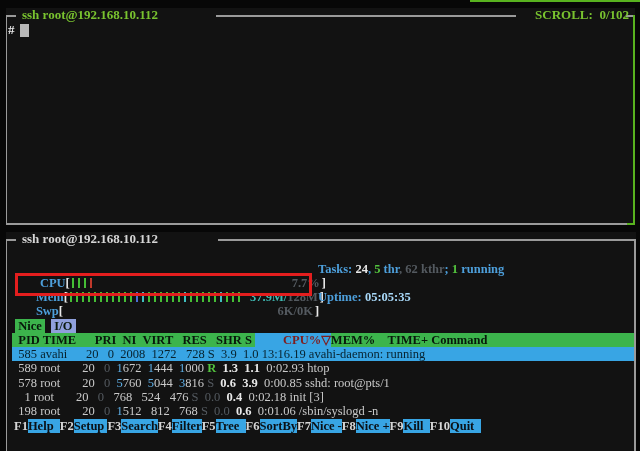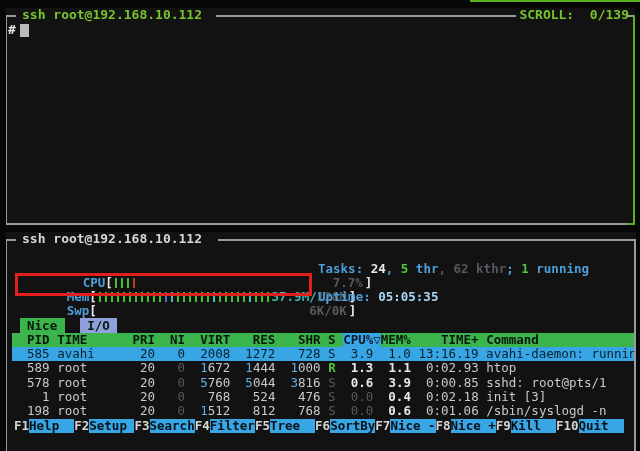--- a/index.html
+++ b/index.html
@@ -1,21 +1,21 @@
 <!DOCTYPE html>
 <html><head>
 <meta charset="utf-8">
 <style>
   html,body{margin:0;padding:0;background:#070707;}
   .screen{position:relative;width:640px;height:451px;background:#070707;overflow:hidden;
           font-family:"DejaVu Sans Mono","Liberation Mono",monospace;}
   .pane{position:absolute;background:#121212;}
   .tpane{left:6px;top:8px;width:629px;height:217px;}
   .bpane{left:6px;top:232px;width:630px;height:219px;}
-  .line{position:absolute;white-space:pre;font-size:12.5px;line-height:14.2px;height:14.2px;color:#c9c9c9;}
+  .line{position:absolute;white-space:pre;font-size:12.5px;line-height:14.2px;height:14.2px;color:#c9c9c9;font-family:Liberation Serif, serif;}
   .fs13{font-size:13px;}
   .row{left:6px;width:622px;overflow:hidden;}
   .bdr{position:absolute;background:#9a9a9a;}
   .mbody{display:inline-block;position:relative;width:252px;height:13px;vertical-align:bottom;}
   .bars{display:flex;gap:4px;position:absolute;left:2px;top:1px;}
   .bar{width:2px;height:10px;flex:none;}
   .mval{position:absolute;right:2px;top:-1px;}
   .cursor{position:absolute;left:14px;top:16px;width:9px;height:13px;}
   .annotation{position:absolute;left:15px;top:273px;width:297px;height:23px;
               border:3px solid #e31e1e;box-sizing:border-box;z-index:50;}
@@ -31,50 +31,50 @@
   <div class="pane tpane">
     <div class="bdr" style="left:0;top:7px;width:10px;height:2px"></div>
     <div class="bdr" style="left:0;top:7px;width:1px;height:208px"></div>
     <div class="bdr" style="left:210px;top:7px;width:300px;height:2px"></div>
     <div class="bdr" style="left:620px;top:7px;width:9px;height:2px"></div>
     <div class="bdr" style="left: 627px; top: 7px; width: 2px; height: 208px; background: rgb(88, 178, 31);"></div>
     <div class="bdr" style="left:0;top:215px;width:629px;height:2px"></div>
     <div class="bdr" style="left: 621px; top: 215px; width: 8px; height: 2px; background: rgb(88, 178, 31);"></div>
 
     <div class="line fs13" style="left:16px;top:0"><span style="color: rgb(121, 195, 47); font-weight: 700;">ssh root@192.168.10.112</span></div>
-    <div class="line fs13" style="right:6px;top:0"><span style="color: rgb(121, 195, 47); font-weight: 700;">SCROLL:  </span><span style="color: rgb(121, 195, 47); font-weight: 700;">0/139</span></div>
+    <div class="line fs13" style="right:6px;top:0"><span style="color: rgb(121, 195, 47); font-weight: 700;">SCROLL:  </span><span style="color: rgb(121, 195, 47); font-weight: 700;">0/102</span></div>
 
     <div class="line fs13" style="left:2px;top:15px"><span style="color: rgb(233, 233, 233); font-weight: 700;">#</span></div>
     <div class="cursor" style="background: rgb(185, 185, 185);"></div>
   </div>
 
   <div class="pane bpane">
     <div class="bdr" style="left:0;top:7px;width:10px;height:2px"></div>
     <div class="bdr" style="left:0;top:7px;width:1px;height:212px"></div>
     <div class="bdr" style="left:212px;top:7px;width:416px;height:2px"></div>
     <div class="bdr" style="left:628px;top:7px;width:2px;height:212px"></div>
 
     <div class="line fs13" style="left:16px;top:0"><span style="color: rgb(214, 214, 214); font-weight: 700;">ssh root@192.168.10.112</span></div>
 
-    <div class="line" style="left:24px;top:30px">
+    <div class="line" style="left:12px;top:30px">
       <span><span style="color: rgb(77, 159, 219); font-weight: 700;"> CPU</span><span style="color: rgb(233, 233, 233); font-weight: 700;">[</span></span><span class="mbody"><span class="bars"><div class="bar" style="background: rgb(69, 189, 53);"></div><div class="bar" style="background: rgb(69, 189, 53);"></div><div class="bar" style="background: rgb(69, 189, 53);"></div><div class="bar" style="background: rgb(192, 57, 43);"></div></span><span class="mval"><span style="color: rgb(84, 90, 96); font-weight: 700;">7.7%</span></span></span><span><span style="color: rgb(233, 233, 233); font-weight: 700;">]</span></span>
     </div>
     <div class="line" style="left:8px;top:44px">
       <span><span style="color: rgb(77, 159, 219); font-weight: 700;"> Mem</span><span style="color: rgb(233, 233, 233); font-weight: 700;">[</span></span><span class="mbody"><span class="bars"><div class="bar" style="background: rgb(69, 189, 53);"></div><div class="bar" style="background: rgb(69, 189, 53);"></div><div class="bar" style="background: rgb(69, 189, 53);"></div><div class="bar" style="background: rgb(69, 189, 53);"></div><div class="bar" style="background: rgb(69, 189, 53);"></div><div class="bar" style="background: rgb(69, 189, 53);"></div><div class="bar" style="background: rgb(69, 189, 53);"></div><div class="bar" style="background: rgb(69, 189, 53);"></div><div class="bar" style="background: rgb(69, 189, 53);"></div><div class="bar" style="background: rgb(69, 189, 53);"></div><div class="bar" style="background: rgb(69, 189, 53);"></div><div class="bar" style="background: rgb(74, 111, 212);"></div><div class="bar" style="background: rgb(63, 191, 191);"></div><div class="bar" style="background: rgb(69, 189, 53);"></div><div class="bar" style="background: rgb(69, 189, 53);"></div><div class="bar" style="background: rgb(69, 189, 53);"></div><div class="bar" style="background: rgb(69, 189, 53);"></div><div class="bar" style="background: rgb(69, 189, 53);"></div><div class="bar" style="background: rgb(69, 189, 53);"></div><div class="bar" style="background: rgb(63, 191, 191);"></div><div class="bar" style="background: rgb(69, 189, 53);"></div><div class="bar" style="background: rgb(69, 189, 53);"></div><div class="bar" style="background: rgb(69, 189, 53);"></div><div class="bar" style="background: rgb(69, 189, 53);"></div><div class="bar" style="background: rgb(69, 189, 53);"></div><div class="bar" style="background: rgb(63, 191, 191);"></div><div class="bar" style="background: rgb(69, 189, 53);"></div><div class="bar" style="background: rgb(69, 189, 53);"></div><div class="bar" style="background: rgb(69, 189, 53);"></div></span><span class="mval"><span style="color: rgb(63, 184, 178); font-weight: 700;">37.9M/</span><span style="color: rgb(84, 90, 96); font-weight: 700;">128M</span></span></span><span><span style="color: rgb(233, 233, 233); font-weight: 700;">]</span></span>
     </div>
     <div class="line" style="left:8px;top:58px">
       <span><span style="color: rgb(77, 159, 219); font-weight: 700;"> Swp</span><span style="color: rgb(233, 233, 233); font-weight: 700;">[</span></span><span class="mbody"><span class="bars"></span><span class="mval"><span style="color: rgb(84, 90, 96); font-weight: 700;">6K/0K</span></span></span><span><span style="color: rgb(233, 233, 233); font-weight: 700;">]</span></span>
     </div>
 
     <div class="line" style="left:312px;top:30px"><span style="color: rgb(77, 159, 219); font-weight: 700;">Tasks: </span><span style="color: rgb(233, 233, 233); font-weight: 700;">24</span><span style="color: rgb(77, 159, 219); font-weight: 700;">, </span><span style="color: rgb(83, 195, 62); font-weight: 700;">5</span><span style="color: rgb(77, 159, 219); font-weight: 700;"> thr</span><span style="color: rgb(84, 90, 96); font-weight: 700;">, </span><span style="color: rgb(84, 90, 96); font-weight: 700;">62 kthr</span><span style="color: rgb(77, 159, 219); font-weight: 700;">; </span><span style="color: rgb(83, 195, 62); font-weight: 700;">1</span><span style="color: rgb(77, 159, 219); font-weight: 700;"> running</span></div>
     <div class="line" style="left:312px;top:58px"><span style="color: rgb(77, 159, 219); font-weight: 700;">Uptime: </span><span style="color: rgb(168, 216, 248); font-weight: 700;">05:05:35</span></div>
 
     <div class="line" style="left:6px;top:87px"><span style="color: rgb(201, 201, 201); font-weight: 400;"> </span><span style="color: rgb(8, 24, 11); background: rgb(60, 180, 76); font-weight: 700;"> Nice </span><span style="color: rgb(201, 201, 201); font-weight: 400;">  </span><span style="color: rgb(8, 24, 11); background: rgb(143, 160, 220); font-weight: 700;"> I/O </span></div>
 
-    <div class="line row" style="top: 101px; background: rgb(60, 180, 76);"><span style="color: rgb(8, 24, 11); font-weight: 700;">  PID TIME      PRI  NI  VIRT   RES   SHR S </span><span style="color: #0f172a; background: rgb(56, 165, 228); font-weight: 700;">CPU%▽</span><span style="color: rgb(8, 24, 11); font-weight: 700;">MEM%    TIME+ Command</span></div>
+    <div class="line row" style="top: 101px; background: rgb(60, 180, 76);"><span style="color: rgb(8, 24, 11); font-weight: 700;">  PID TIME      PRI  NI  VIRT   RES   SHR S </span><span style="color: #7f1d1d; background: rgb(56, 165, 228); font-weight: 700; padding-left: 28px;">CPU%▽</span><span style="color: rgb(8, 24, 11); font-weight: 700;">MEM%    TIME+ Command</span></div>
 
     <div class="line row" style="top: 115px; background: rgb(56, 165, 228);"><span style="color: rgb(7, 34, 46); font-weight: 400;">  585 avahi      20   0  2008  1272   728 S  3.9  1.0 13:16.19 avahi-daemon: running</span></div>
     <div class="line row" style="top:129px"><span style="color: rgb(201, 201, 201); font-weight: 400;">  589 root       20   </span><span style="color: rgb(84, 90, 96); font-weight: 400;">0</span><span style="color: rgb(201, 201, 201); font-weight: 400;">  </span><span style="color: rgb(95, 176, 232); font-weight: 400;">1</span><span style="color: rgb(201, 201, 201); font-weight: 400;">672</span><span style="color: rgb(201, 201, 201); font-weight: 400;">  </span><span style="color: rgb(95, 176, 232); font-weight: 400;">1</span><span style="color: rgb(201, 201, 201); font-weight: 400;">444</span><span style="color: rgb(201, 201, 201); font-weight: 400;">  </span><span style="color: rgb(95, 176, 232); font-weight: 400;">1</span><span style="color: rgb(201, 201, 201); font-weight: 400;">000</span><span style="color: rgb(201, 201, 201); font-weight: 400;"> </span><span style="color: rgb(83, 195, 62); font-weight: 700;">R</span><span style="color: rgb(233, 233, 233); font-weight: 700;">  1.3</span><span style="color: rgb(233, 233, 233); font-weight: 700;">  1.1</span><span style="color: rgb(201, 201, 201); font-weight: 400;">  0:02.93</span><span style="color: rgb(201, 201, 201); font-weight: 400;"> htop</span></div>
     <div class="line row" style="top:144px"><span style="color: rgb(201, 201, 201); font-weight: 400;">  578 root       20   </span><span style="color: rgb(84, 90, 96); font-weight: 400;">0</span><span style="color: rgb(201, 201, 201); font-weight: 400;">  </span><span style="color: rgb(95, 176, 232); font-weight: 400;">5</span><span style="color: rgb(201, 201, 201); font-weight: 400;">760</span><span style="color: rgb(201, 201, 201); font-weight: 400;">  </span><span style="color: rgb(95, 176, 232); font-weight: 400;">5</span><span style="color: rgb(201, 201, 201); font-weight: 400;">044</span><span style="color: rgb(201, 201, 201); font-weight: 400;">  </span><span style="color: rgb(95, 176, 232); font-weight: 400;">3</span><span style="color: rgb(201, 201, 201); font-weight: 400;">816</span><span style="color: rgb(201, 201, 201); font-weight: 400;"> </span><span style="color: rgb(84, 90, 96); font-weight: 400;">S</span><span style="color: rgb(233, 233, 233); font-weight: 700;">  0.6</span><span style="color: rgb(233, 233, 233); font-weight: 700;">  3.9</span><span style="color: rgb(201, 201, 201); font-weight: 400;">  0:00.85</span><span style="color: rgb(201, 201, 201); font-weight: 400;"> sshd: root@pts/1</span></div>
     <div class="line row" style="top:158px"><span style="color: rgb(201, 201, 201); font-weight: 400;">    1 root       20   </span><span style="color: rgb(84, 90, 96); font-weight: 400;">0</span><span style="color: rgb(201, 201, 201); font-weight: 400;">   768   524   476 </span><span style="color: rgb(84, 90, 96); font-weight: 400;">S</span><span style="color: rgb(84, 90, 96); font-weight: 400;">  0.0</span><span style="color: rgb(233, 233, 233); font-weight: 700;">  0.4</span><span style="color: rgb(201, 201, 201); font-weight: 400;">  0:02.18</span><span style="color: rgb(201, 201, 201); font-weight: 400;"> init [3]</span></div>
     <div class="line row" style="top:172px"><span style="color: rgb(201, 201, 201); font-weight: 400;">  198 root       20   </span><span style="color: rgb(84, 90, 96); font-weight: 400;">0</span><span style="color: rgb(201, 201, 201); font-weight: 400;">  </span><span style="color: rgb(95, 176, 232); font-weight: 400;">1</span><span style="color: rgb(201, 201, 201); font-weight: 400;">512   812   768 </span><span style="color: rgb(84, 90, 96); font-weight: 400;">S</span><span style="color: rgb(84, 90, 96); font-weight: 400;">  0.0</span><span style="color: rgb(233, 233, 233); font-weight: 700;">  0.6</span><span style="color: rgb(201, 201, 201); font-weight: 400;">  0:01.06</span><span style="color: rgb(201, 201, 201); font-weight: 400;"> /sbin/syslogd -n</span></div>
 
     <div class="line row" style="left:8px;top:187px"><span style="color: rgb(214, 214, 214); font-weight: 700;">F1</span><span style="color: rgb(11, 17, 22); background: rgb(56, 165, 228); font-weight: 700;">Help  </span><span style="color: rgb(214, 214, 214); font-weight: 700;">F2</span><span style="color: rgb(11, 17, 22); background: rgb(56, 165, 228); font-weight: 700;">Setup </span><span style="color: rgb(214, 214, 214); font-weight: 700;">F3</span><span style="color: rgb(11, 17, 22); background: rgb(56, 165, 228); font-weight: 700;">Search</span><span style="color: rgb(214, 214, 214); font-weight: 700;">F4</span><span style="color: rgb(11, 17, 22); background: rgb(56, 165, 228); font-weight: 700;">Filter</span><span style="color: rgb(214, 214, 214); font-weight: 700;">F5</span><span style="color: rgb(11, 17, 22); background: rgb(56, 165, 228); font-weight: 700;">Tree  </span><span style="color: rgb(214, 214, 214); font-weight: 700;">F6</span><span style="color: rgb(11, 17, 22); background: rgb(56, 165, 228); font-weight: 700;">SortBy</span><span style="color: rgb(214, 214, 214); font-weight: 700;">F7</span><span style="color: rgb(11, 17, 22); background: rgb(56, 165, 228); font-weight: 700;">Nice -</span><span style="color: rgb(214, 214, 214); font-weight: 700;">F8</span><span style="color: rgb(11, 17, 22); background: rgb(56, 165, 228); font-weight: 700;">Nice +</span><span style="color: rgb(214, 214, 214); font-weight: 700;">F9</span><span style="color: rgb(11, 17, 22); background: rgb(56, 165, 228); font-weight: 700;">Kill  </span><span style="color: rgb(214, 214, 214); font-weight: 700;">F10</span><span style="color: rgb(11, 17, 22); background: rgb(56, 165, 228); font-weight: 700;">Quit  </span></div>
   </div>
 

